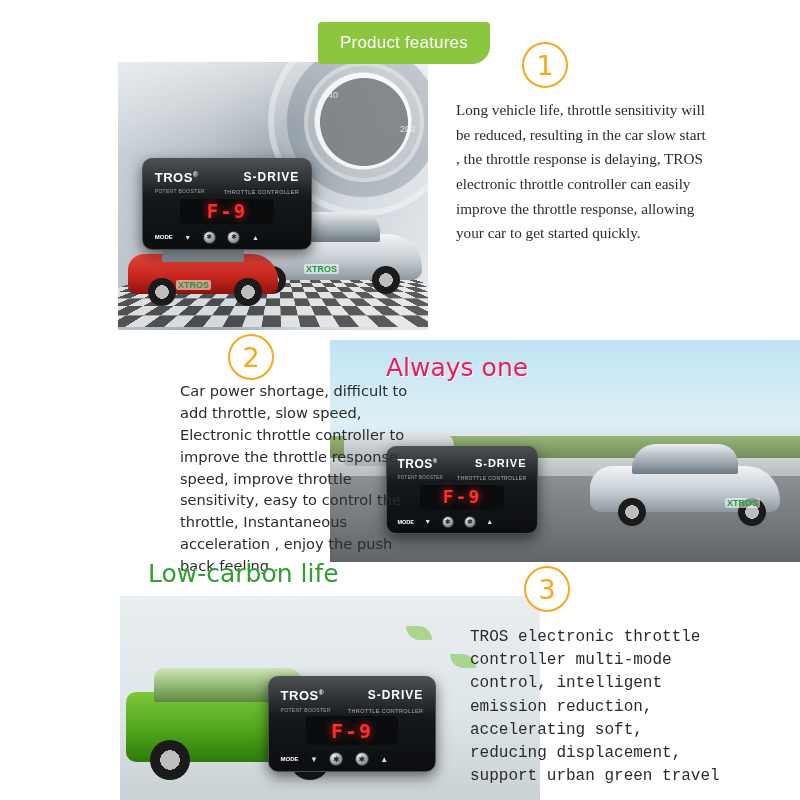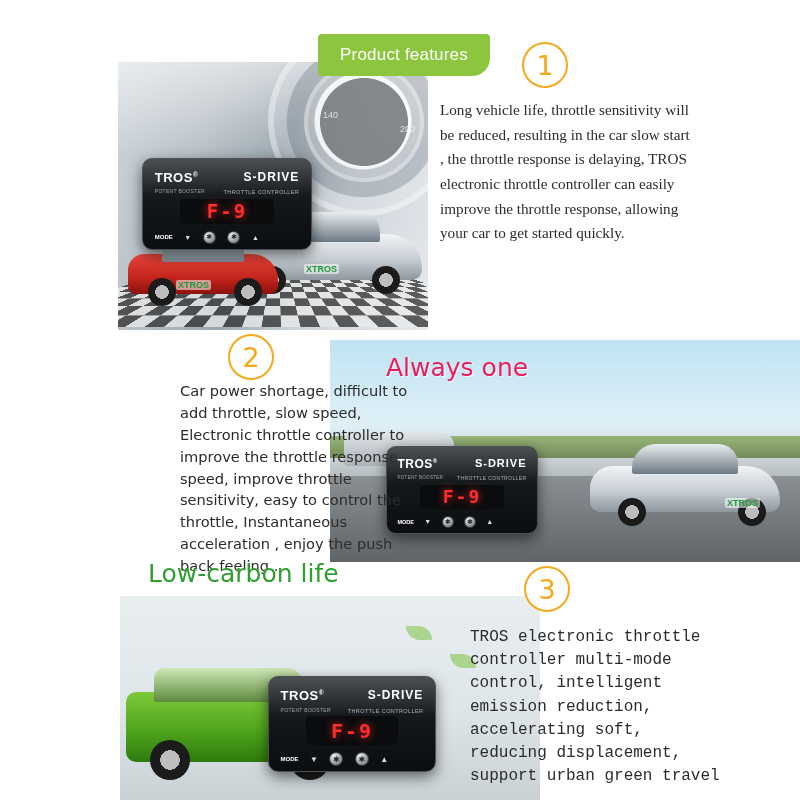--- a/index.html
+++ b/index.html
@@ -19,21 +19,20 @@
 
   
   .header-banner {
     position: absolute;
     left: 318px; top: 22px;
     width: 172px; height: 42px;
     background: #8cc63f;
     border-radius: 4px 4px 18px 4px;
     display: flex; align-items: center; justify-content: center;
     z-index: 20;
-    margin-top: 12px;
   }
   .header-banner span {
     color: #ffffff;
     font-size: 17px;
     letter-spacing: .2px;
     font-family: "Liberation Sans", sans-serif;
   }
 
   
   .sec1 {
@@ -281,21 +280,21 @@
 
   <div class="header-banner">
     <span>Product features</span>
   </div>
 
   <div class="sec1">
 
     <div class="sec1-photo">
       <div class="spd"></div>
       <div class="spd2"></div>
-      <div class="spd-num" style="left:205px; top:28px;margin-top:20px;">140</div>
+      <div class="spd-num" style="left:205px; top:28px;">140</div>
       <div class="spd-num" style="left:282px; top:62px;">200</div>
       <div class="checker"></div>
 
       <div class="car-silver">
         <div class="body"></div>
         <div class="cabin"></div>
         <div class="wheel" style="left:26px;"></div>
         <div class="wheel" style="right:22px;"></div>
         <div class="badge-xtros" style="left:72px; bottom:22px;">XTROS</div>
       </div>
@@ -307,21 +306,21 @@
         <div class="wheel" style="right:16px;"></div>
         <div class="badge-xtros" style="left:48px; bottom:18px;">XTROS</div>
       </div>
     </div>
 
 
     <div class="num-circle" style="left:522px; top:42px;">
       <span>1</span>
     </div>
 
-    <div class="body-serif" style="left:440px; top:98px; width:250px;">Long vehicle life, throttle sensitivity will be reduced, resulting in the car slow start , the throttle response is delaying, TROS electronic throttle controller can easily improve the throttle response, allowing your car to get started quickly.</div>
+    <div class="body-serif" style="left:456px; top:98px; width:250px;">Long vehicle life, throttle sensitivity will be reduced, resulting in the car slow start , the throttle response is delaying, TROS electronic throttle controller can easily improve the throttle response, allowing your car to get started quickly.</div>
 
     <div class="device" style="left:142px; top:158px; width:170px; height:92px; font-size:16px;">
       <div class="sheen"></div>
       <div class="dev-logo" style="font-size:13px;">
         <span>TROS</span><span class="tm">®</span>
       </div>
       <div class="dev-sub" style="top:32%; font-size:5px;">POTENT BOOSTER</div>
       <div class="dev-brand" style="font-size:12px;">S-DRIVE</div>
       <div class="dev-brand2" style="top:33%; font-size:5.5px;">THROTTLE CONTROLLER</div>
       <div class="screen" style="left:22%; top:44%; width:56%; height:28%;">

